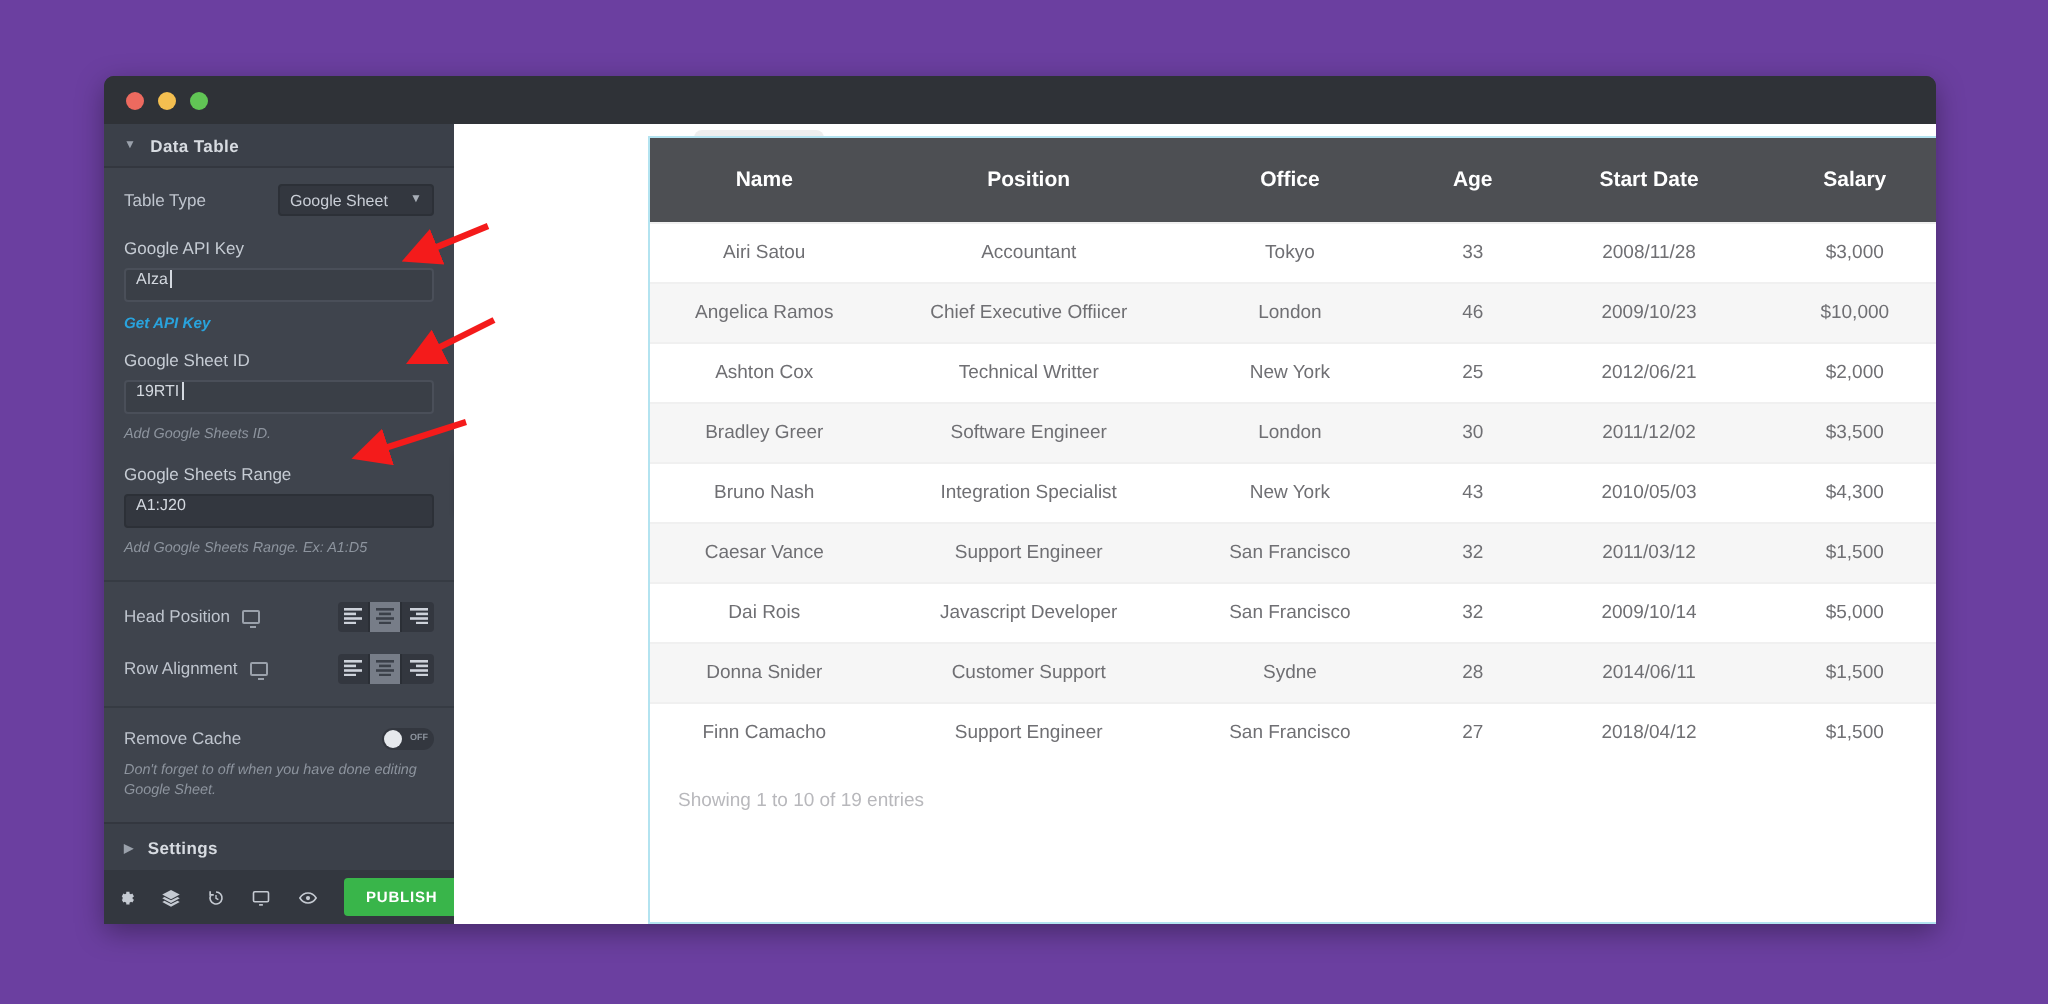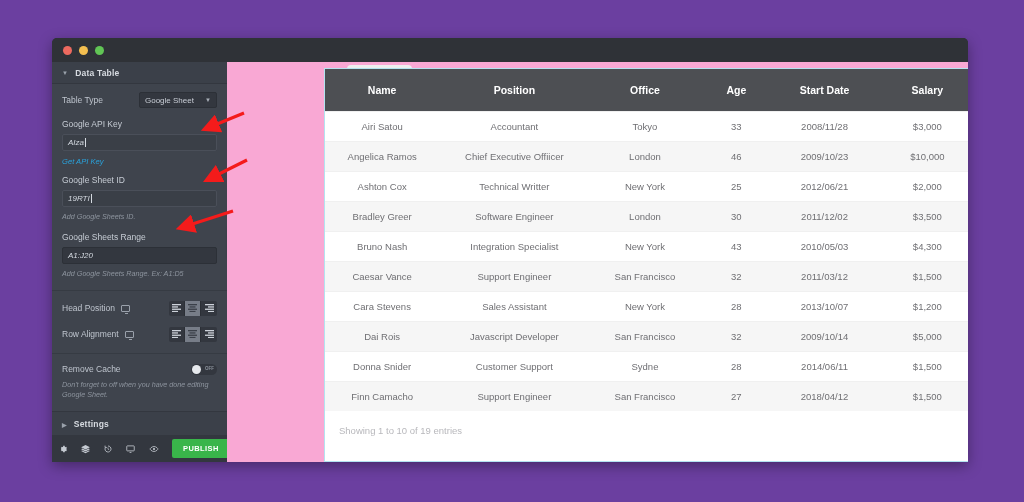--- a/index.html
+++ b/index.html
@@ -81,32 +81,31 @@
   .select .cv { flex:1; }
   .select .arw { font-size: 6px; color: #a8aeb7; }
 
   .textinput {
     width: 100%; height: 17px;
     background: #33373f;
     border: 1px solid #2c3037;
     border-radius: 2px;
     color: #d4d9e0;
     font-size: 8px;
-    display: flex; align-items: center;
+    display: flex; align-items: flex-start;
     padding: 0 5px;
     position: relative;
-    font-style: italic;
   }
   .textinput.focused { border-color: #4a4f59; background: #3a3f47; }
   .caret-bar {
     display:inline-block; width:1px; height:9px;
     background:#d4d9e0; margin-left:1px;
   }
   .hint { font-size: 7.2px; color: #8d949e; font-style: italic; margin-top: 5px; line-height: 1.5; }
-  .linkbtn { font-size: 7.6px; color: #29a3dd; font-style: italic; font-weight: normal; margin-top: 6px; display:block; }
+  .linkbtn { font-size: 7.6px; color: #29a3dd; font-style: italic; font-weight: bold; margin-top: 6px; display:block; }
 
   .divline { height:1px; background:#363b43; margin: 10px -10px; }
 
   .alignrow { display:flex; align-items:center; margin-bottom: 11px; }
   .alignrow .lbl { font-size: 8.5px; color:#bfc5ce; }
   .alignrow .mon {
     margin-left: 6px; width: 9px; height: 7px;
     border: 1px solid #9aa1ab; border-radius: 1px; position: relative;
   }
   .alignrow .mon::after {
@@ -182,21 +181,21 @@
     display:flex; align-items:center; justify-content:center;
     color:#b9bfc8; font-size:7px;
     box-shadow: 1px 0 3px rgba(0,0,0,.25);
   }
 
   
   .canvas {
     position: absolute;
     left: 175px; top: 24px;
     width: 741px; height: 400px;
-    background: #f9a8d4;
+    background: #ffffff;
     overflow: hidden;
   }
   .searchbar-stub {
     position: absolute;
     left: 120px; top: 3px;
     width: 65px; height: 13px;
     background: #eeeeee;
     border-radius: 4px;
   }
   .widget {
@@ -568,28 +567,20 @@
               </tr>
               <tr>
                 <td>Caesar Vance</td>
                 <td>Support Engineer</td>
                 <td>San Francisco</td>
                 <td>32</td>
                 <td>2011/03/12</td>
                 <td>$1,500</td>
               </tr>
               <tr>
-                <td>Cara Stevens</td>
-                <td>Sales Assistant</td>
-                <td>New York</td>
-                <td>28</td>
-                <td>2013/10/07</td>
-                <td>$1,200</td>
-              </tr>
-              <tr>
                 <td>Dai Rois</td>
                 <td>Javascript Developer</td>
                 <td>San Francisco</td>
                 <td>32</td>
                 <td>2009/10/14</td>
                 <td>$5,000</td>
               </tr>
               <tr>
                 <td>Donna Snider</td>
                 <td>Customer Support</td>

